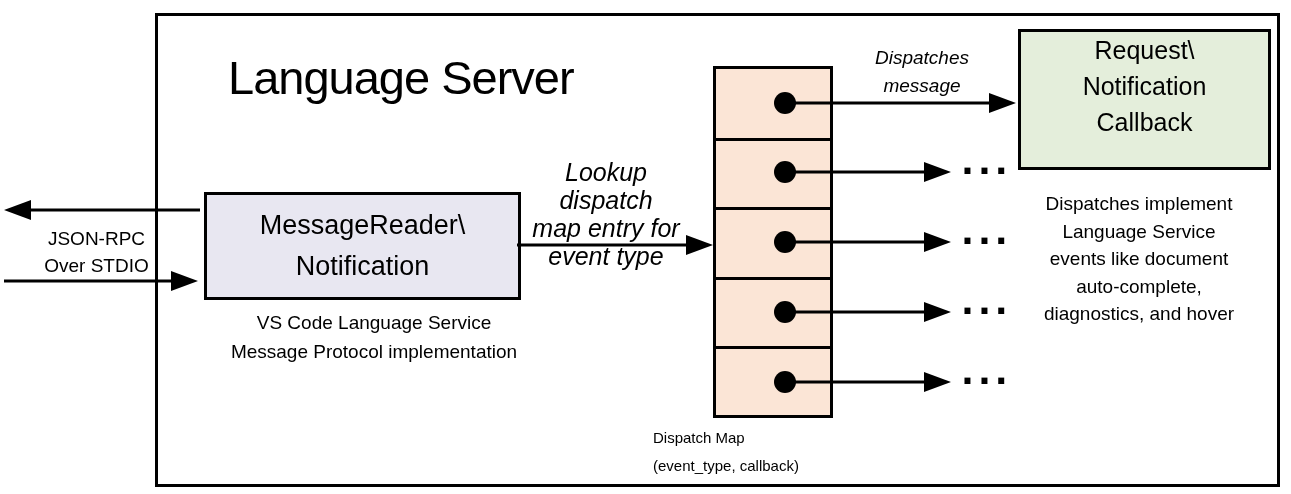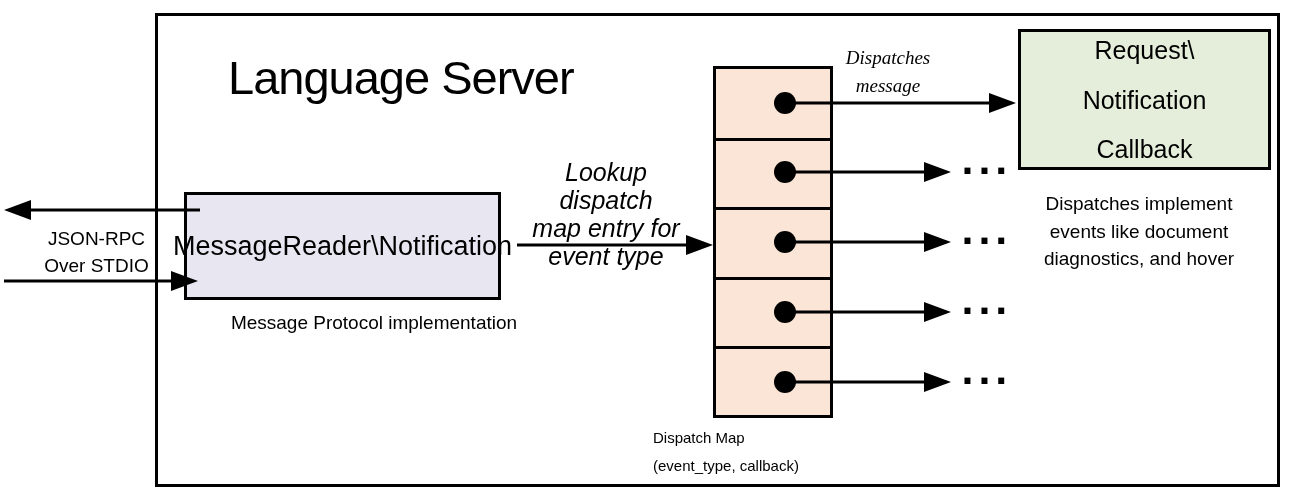--- a/index.html
+++ b/index.html
@@ -5,37 +5,37 @@
   html,body{margin:0;padding:0;background:#ffffff;}
   body{width:1291px;height:494px;position:relative;overflow:hidden;
        font-family:"Liberation Sans",sans-serif;color:#000;}
   .abs{position:absolute;box-sizing:border-box;}
 
   #boundary{left:155px;top:13px;width:1125px;height:474px;border:3px solid #000;background:transparent;}
 
   #title{left:228px;top:54px;font-size:47px;line-height:47px;letter-spacing:-1px;
          text-decoration-thickness:3px;text-underline-offset:7px;white-space:nowrap;}
 
-  #msgbox{left:184px;top:192px;width:317px;height:108px;background:#E8E7F1;border:3px solid #000;
-          display:flex;flex-direction:row;justify-content:center;align-items:center;
+  #msgbox{left:204px;top:192px;width:317px;height:108px;background:#E8E7F1;border:3px solid #000;
+          display:flex;flex-direction:column;justify-content:center;align-items:center;
           font-size:27px;line-height:41px;text-align:center;}
   #msgcaption{left:198px;top:308px;width:352px;text-align:center;font-size:19px;line-height:29px;}
 
   #iolabel{left:24px;top:225px;width:145px;text-align:center;font-size:19px;line-height:27px;}
   #lookuplabel{left:520px;top:158px;width:172px;text-align:center;font-style:italic;font-size:25px;line-height:28px;}
-  #displabel{left:822px;top:44px;width:132px;text-align:center;font-style:italic;font-size:19px;line-height:28px;font-family:Liberation Serif, serif;}
+  #displabel{left:856px;top:44px;width:132px;text-align:center;font-style:italic;font-size:19px;line-height:28px;}
 
   #dcolumn{left:713px;top:66px;width:120px;height:352px;border:3px solid #000;background:#FBE5D6;
            display:grid;grid-template-rows:repeat(5,1fr);}
   .dcell{background:#FBE5D6;}
   .dcell + .dcell{border-top:3px solid #000;}
   #dmcaption{left:653px;top:424px;width:244px;text-align:left;font-size:15px;line-height:28px;}
 
   #cbbox{left:1018px;top:29px;width:253px;height:141px;background:#E4EEDB;border:3px solid #000;
-         display:flex;flex-direction:column;justify-content:space-between;align-items:center;
+         display:flex;flex-direction:column;justify-content:flex-start;align-items:center;
          font-size:25px;line-height:36px;text-align:center;}
   #cbcaption{left:1006px;top:190px;width:266px;text-align:center;font-size:19px;line-height:27.5px;}
 
   .ellipsis{position:absolute;left:961px;font-family:"DejaVu Sans",sans-serif;font-weight:700;
             font-size:34px;line-height:34px;letter-spacing:4px;white-space:nowrap;}
   #ellipsis-row2{top:145px;} #ellipsis-row3{top:215px;}
   #ellipsis-row4{top:285px;} #ellipsis-row5{top:355px;}
 
   #connectors{left:0;top:0;width:1291px;height:494px;pointer-events:none;}
 </style>
@@ -44,20 +44,21 @@
 
 <div class="abs" id="boundary"></div>
 
 <div class="abs" id="title">Language Server</div>
 
 <div class="abs" id="msgbox">
   <div>MessageReader\</div>
   <div>Notification</div>
 </div>
 <div class="abs" id="msgcaption">
+  <div>VS Code Language Service</div>
   <div>Message Protocol implementation</div>
 </div>
 
 <div class="abs" id="iolabel">
   <div>JSON-RPC</div>
   <div>Over STDIO</div>
 </div>
 
 <div class="abs" id="lookuplabel">
   <div>Lookup dispatch</div>
@@ -82,21 +83,23 @@
   <div>(event_type, callback)</div>
 </div>
 
 <div class="abs" id="cbbox">
   <div>Request\</div>
   <div>Notification</div>
   <div>Callback</div>
 </div>
 <div class="abs" id="cbcaption">
   <div>Dispatches implement</div>
+  <div>Language Service</div>
   <div>events like document</div>
+  <div>auto-complete,</div>
   <div>diagnostics, and hover</div>
 </div>
 
 <div class="ellipsis" id="ellipsis-row2">...</div>
 <div class="ellipsis" id="ellipsis-row3">...</div>
 <div class="ellipsis" id="ellipsis-row4">...</div>
 <div class="ellipsis" id="ellipsis-row5">...</div>
 
 <svg class="abs" id="connectors" width="1291" height="494" viewBox="0 0 1291 494" xmlns="http://www.w3.org/2000/svg">
   <g stroke="#000" stroke-width="3" fill="#000">

